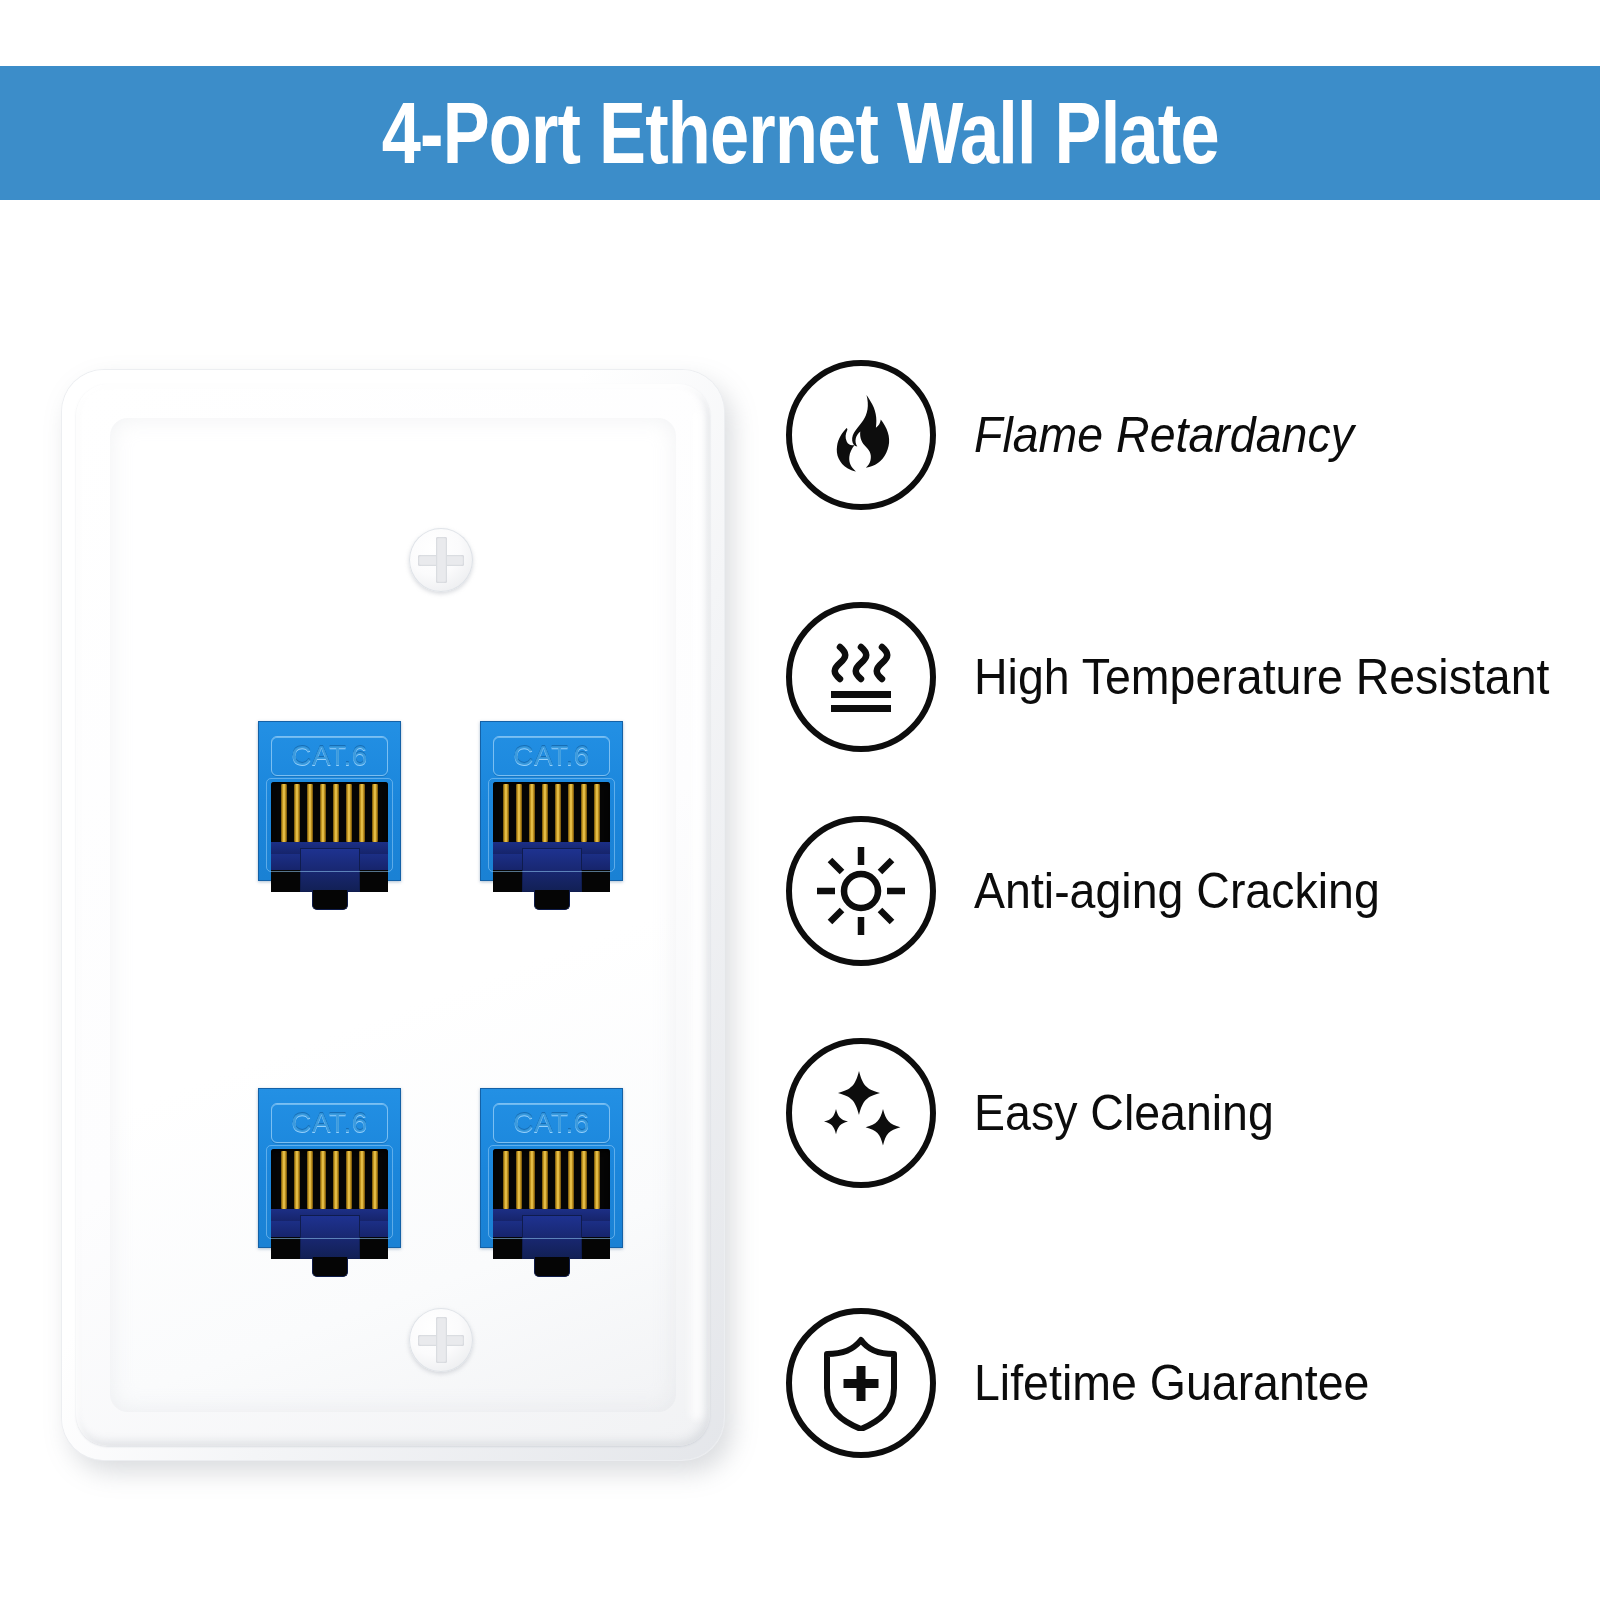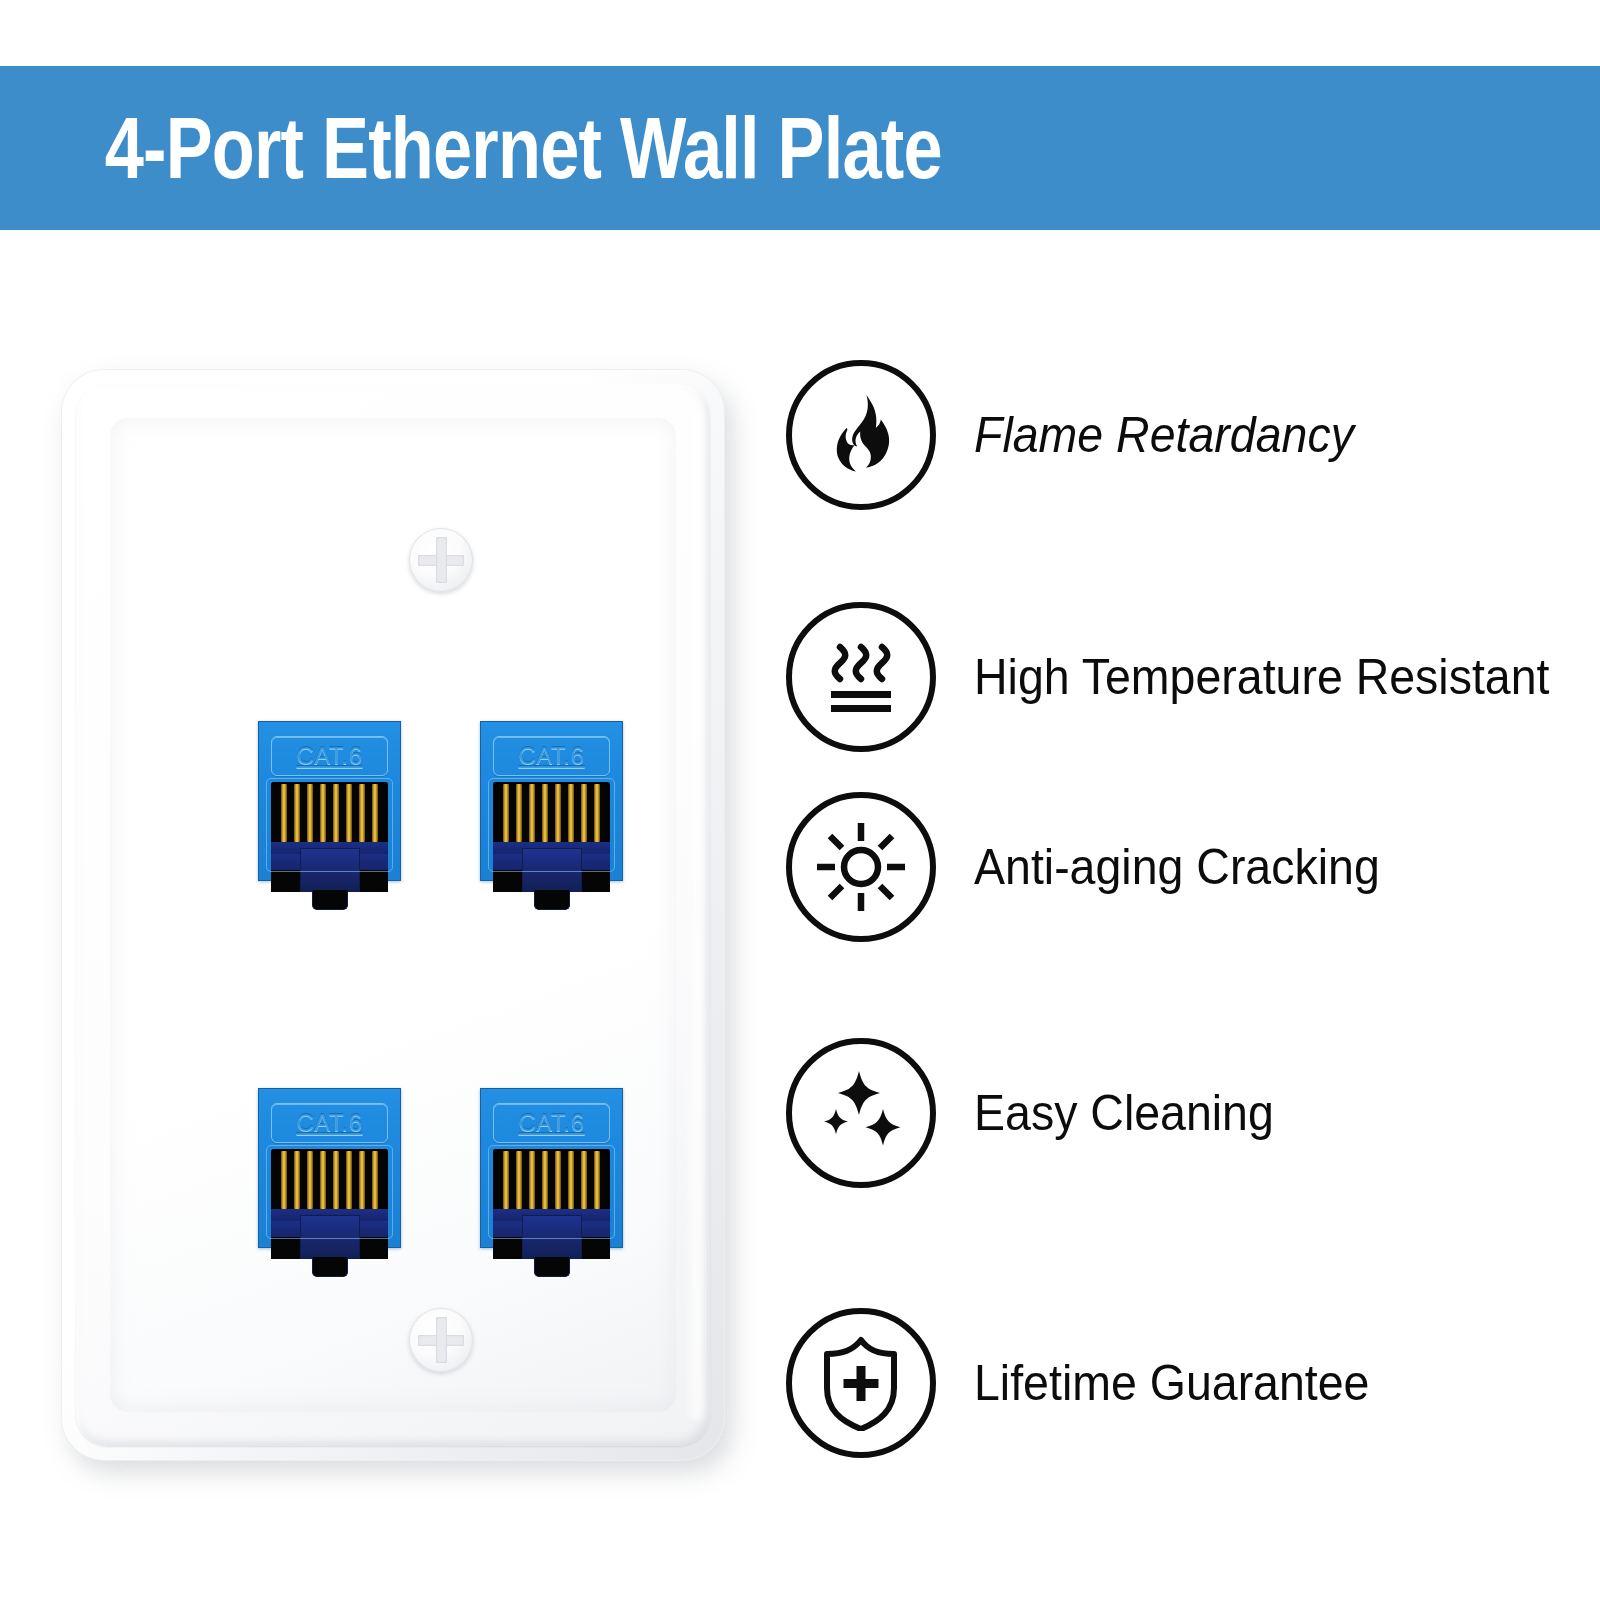--- a/index.html
+++ b/index.html
@@ -15,25 +15,25 @@
     font-family: "Liberation Sans", "DejaVu Sans", sans-serif;
     color: #111111;
   }
 
   
   .header-banner {
     position: absolute;
     left: 0;
     top: 66px;
     width: 1600px;
-    height: 164px;
+    height: 134px;
     background: #3c8dc9;
     display: flex;
     align-items: center;
-    justify-content: flex-start;
+    justify-content: center;
   }
   .header-title {
     color: #ffffff;
     font-size: 88px;
     font-weight: bold;
     letter-spacing: -1px;
     line-height: 1;
     transform: scaleX(0.80);
     transform-origin: center center;
     white-space: nowrap;
@@ -144,29 +144,28 @@
     height: 38px;
     border: 1px solid rgba(140,200,245,0.85);
     border-radius: 6px;
     box-shadow: inset 0 1px 0 rgba(160,215,250,0.6), 0 1px 0 rgba(18,90,150,0.35);
     display: flex;
     align-items: center;
     justify-content: center;
   }
   .cat-label span {
     font-family: "Liberation Sans", "DejaVu Sans", sans-serif;
-    font-size: 24px;
+    font-size: 28px;
     font-weight: normal;
     letter-spacing: 0.5px;
     color: rgba(50,150,220,0.9);
     text-shadow:
       0 1px 0 rgba(170,220,255,0.85),
       0 -1px 0 rgba(16,85,145,0.55);
     line-height: 1;
-    text-decoration: underline;
   }
 
   
   .port-cavity {
     position: absolute;
     left: 12px;
     top: 60px;
     right: 12px;
     height: 72px;
     background: #050505;
@@ -263,21 +262,21 @@
   }
   .feature-row {
     position: absolute;
     left: 0;
     display: flex;
     align-items: center;
     height: 150px;
   }
   .feature-row.r0 { top: 0px; font-style: italic; }
   .feature-row.r1 { top: 242px; }
-  .feature-row.r2 { top: 432px; }
+  .feature-row.r2 { top: 456px; }
   .feature-row.r3 { top: 678px; text-align: right; }
   .feature-row.r4 { top: 948px; }
 
   .feature-icon {
     width: 150px;
     height: 150px;
     flex: 0 0 150px;
     border-radius: 50%;
     border: 6px solid #0d0d0d;
     box-sizing: border-box;

